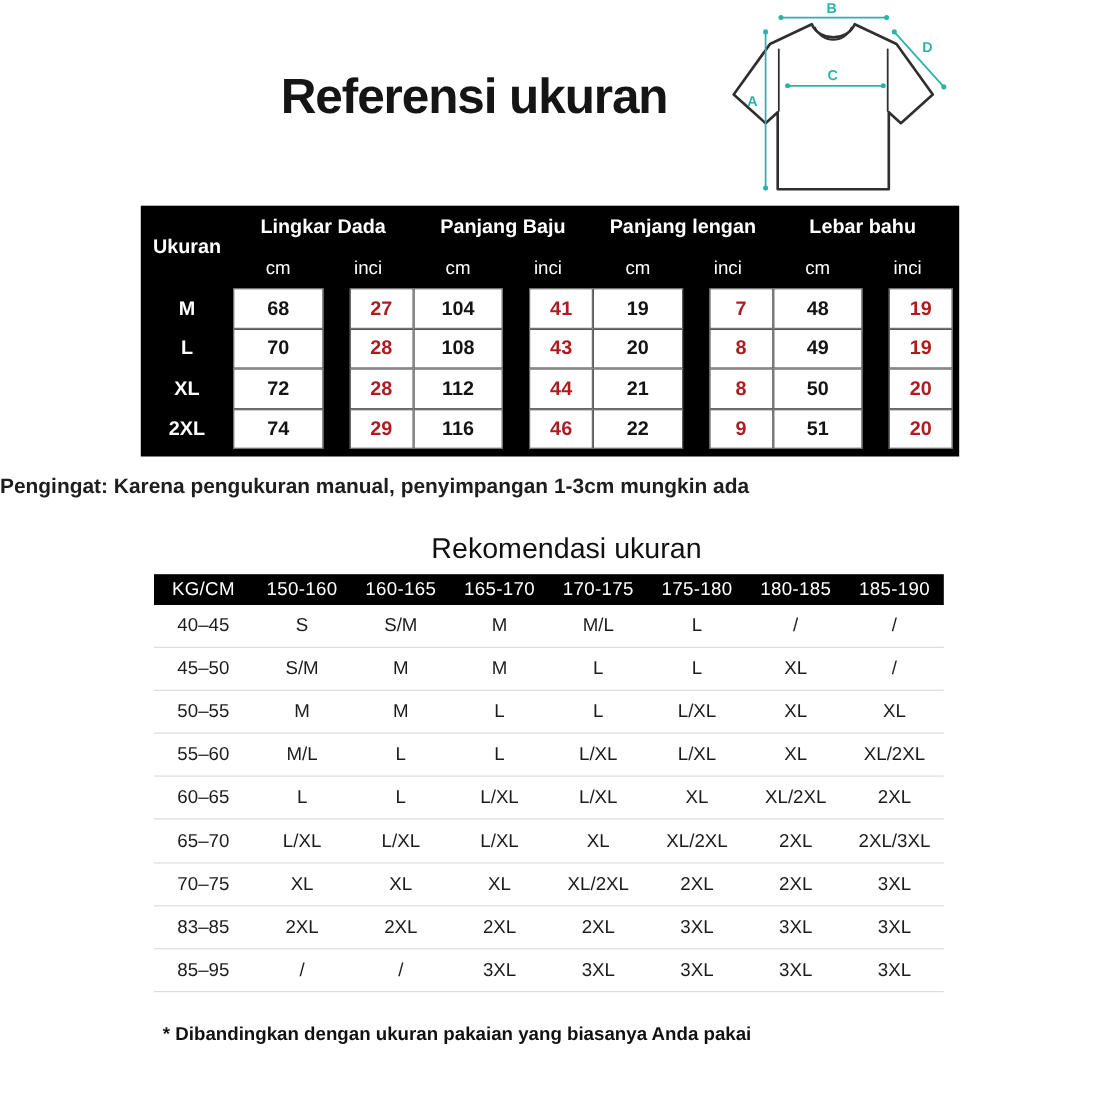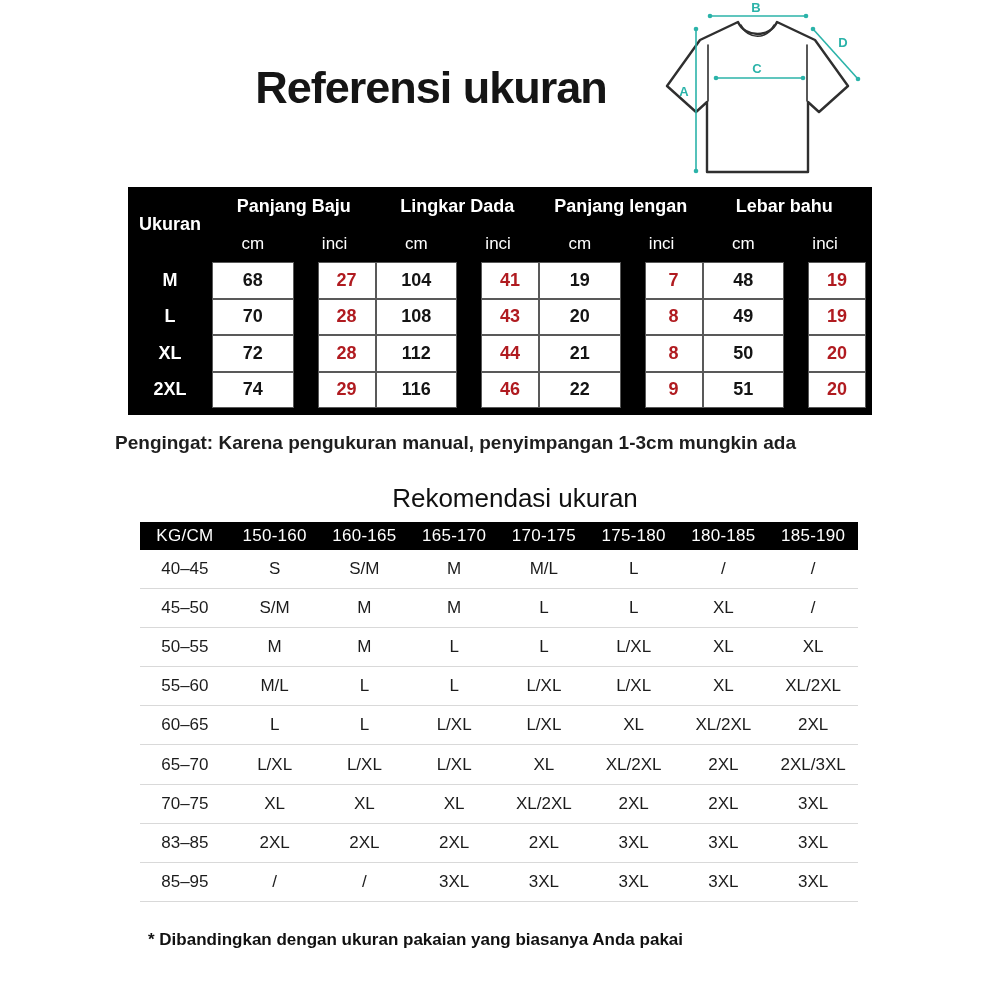--- a/index.html
+++ b/index.html
@@ -17,21 +17,21 @@
       grid-template-rows:39px 36px repeat(4,1fr);
       padding:0 6px 7px 0;box-sizing:border-box;}
   .t1 > div{display:flex;align-items:center;justify-content:center;box-sizing:border-box;}
   .t1-corner{grid-row:1/3;color:#fff;font-weight:700;font-size:18px;}
   .t1-group{grid-column:span 2;color:#fff;font-weight:700;font-size:18px;}
   .t1-unit{color:#fff;font-weight:400;font-size:17px;}
   .t1-size{color:#fff;font-weight:700;font-size:18px;}
   .t1-cell{background:#fff;border:1px solid #595959;font-weight:700;font-size:18px;color:#141414;}
   .t1-cell.inci{color:#b01b20;margin-left:24px;}
 
-  .reminder{position:absolute;top:432px;left:0;width:796px;text-align:right;
+  .reminder{position:absolute;top:432px;left:0;width:796px;text-align:left;
     font-size:19px;font-weight:700;color:#1e1e1e;}
 
   .rec-title{position:absolute;top:483px;left:0;width:1000px;text-align:center;
     font-size:26px;font-weight:400;color:#101010;padding-left:15px;}
 
   
   .t2{position:absolute;left:140px;top:522px;width:718px;}
   .t2-header{height:28px;background:#000;display:grid;grid-template-columns:repeat(8,1fr);}
   .t2-header > div{display:flex;align-items:center;justify-content:center;
     color:#fff;font-size:17px;font-weight:400;letter-spacing:0.3px;}
@@ -76,22 +76,22 @@
     <g font-size="13" font-weight="700" fill="#2bb3a9" text-anchor="middle" font-family="Liberation Sans, sans-serif">
       <text x="44" y="96">A</text>
       <text x="116" y="12">B</text>
       <text x="117" y="73">C</text>
       <text x="203" y="47">D</text>
     </g>
   </svg>
 
   <div class="t1">
     <div class="t1-corner">Ukuran</div>
+    <div class="t1-group">Lingkar Dada</div>
     <div class="t1-group">Panjang Baju</div>
-    <div class="t1-group">Lingkar Dada</div>
     <div class="t1-group">Panjang lengan</div>
     <div class="t1-group">Lebar bahu</div>
 
     <div class="t1-unit">cm</div>
     <div class="t1-unit">inci</div>
     <div class="t1-unit">cm</div>
     <div class="t1-unit">inci</div>
     <div class="t1-unit">cm</div>
     <div class="t1-unit">inci</div>
     <div class="t1-unit">cm</div>

